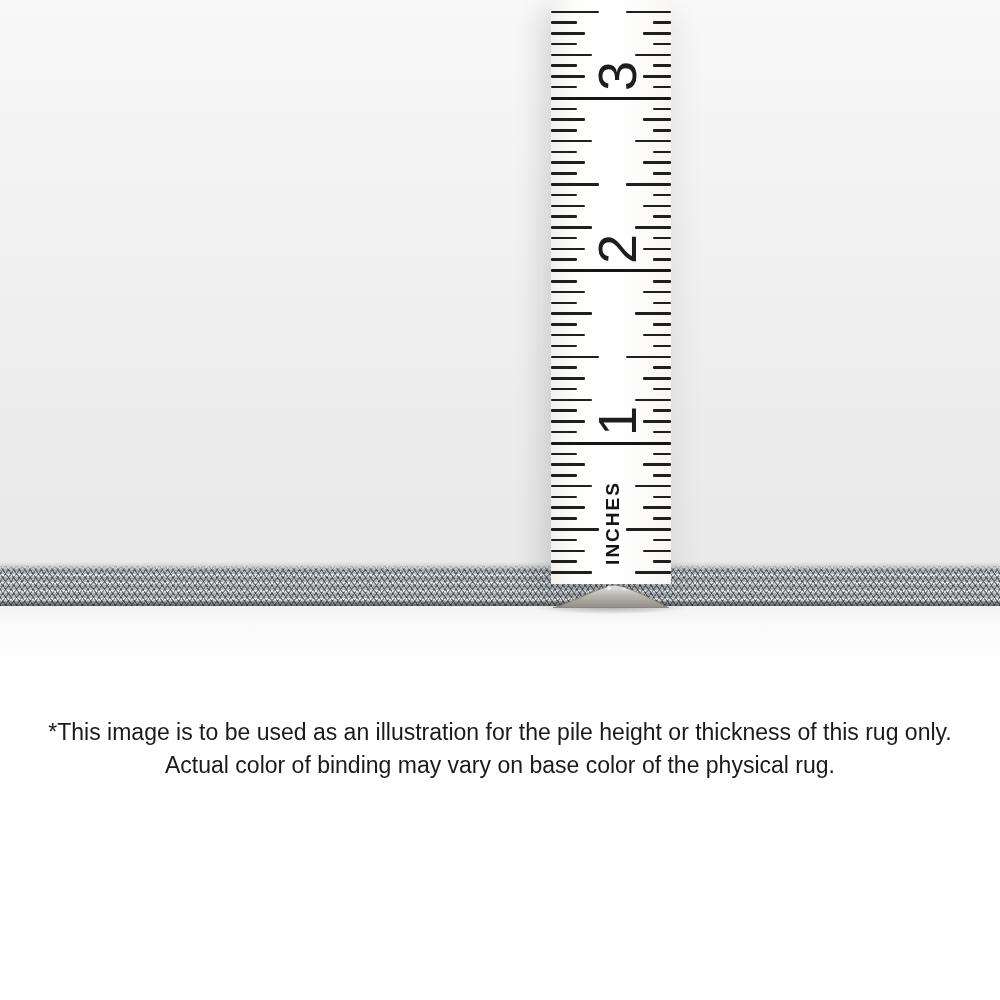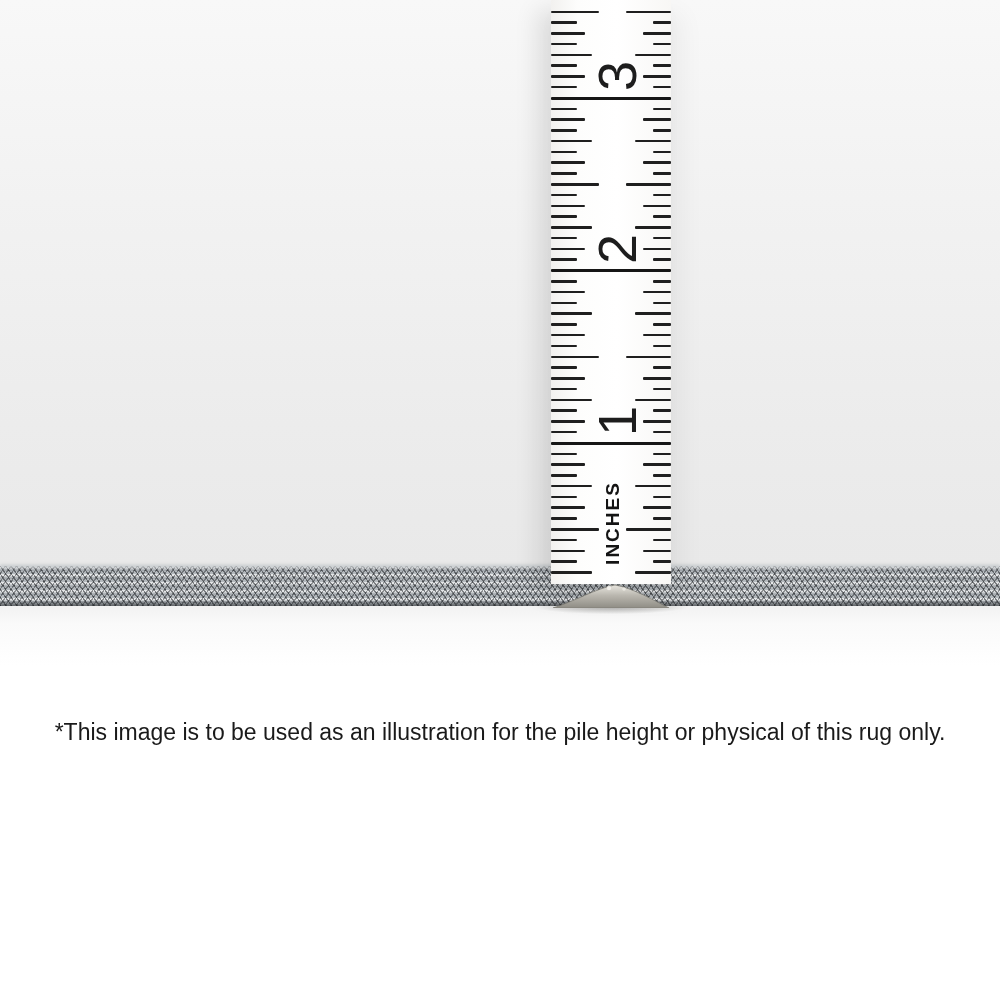--- a/index.html
+++ b/index.html
@@ -202,16 +202,17 @@
         <stop offset="0.45" stop-color="#bab7af"></stop>
         <stop offset="1" stop-color="#8f8d85"></stop>
       </linearGradient>
     </defs>
     <path d="M2,24 C22,18 46,4 64,1 C82,4 104,17 118,24 Z" fill="url(#metal)" stroke="#7e7c75" stroke-width="0.8"></path>
     <circle cx="58" cy="4" r="2.2" fill="#f4f2ec" opacity="0.9"></circle>
     <circle cx="73" cy="5" r="1.8" fill="#efede7" opacity="0.8"></circle>
   </svg>
 
   <div class="disclaimer">
-    <div>*This image is to be used as an illustration for the pile height or physical of this rug only.</div>
+    <div>*This image is to be used as an illustration for the pile height or thickness of this rug only.</div>
+    <div>Actual color of binding may vary on base color of the physical rug.</div>
   </div>
 
 </div>
 
 </body></html>

